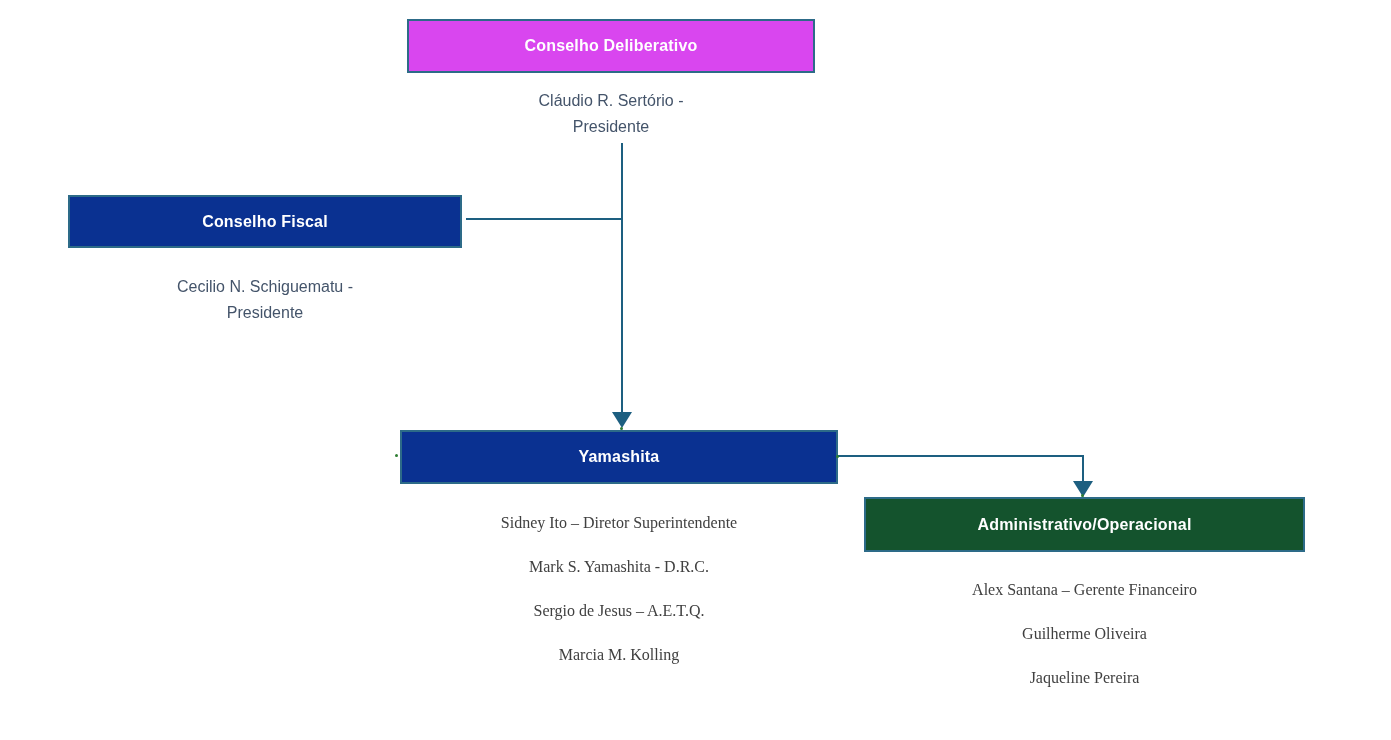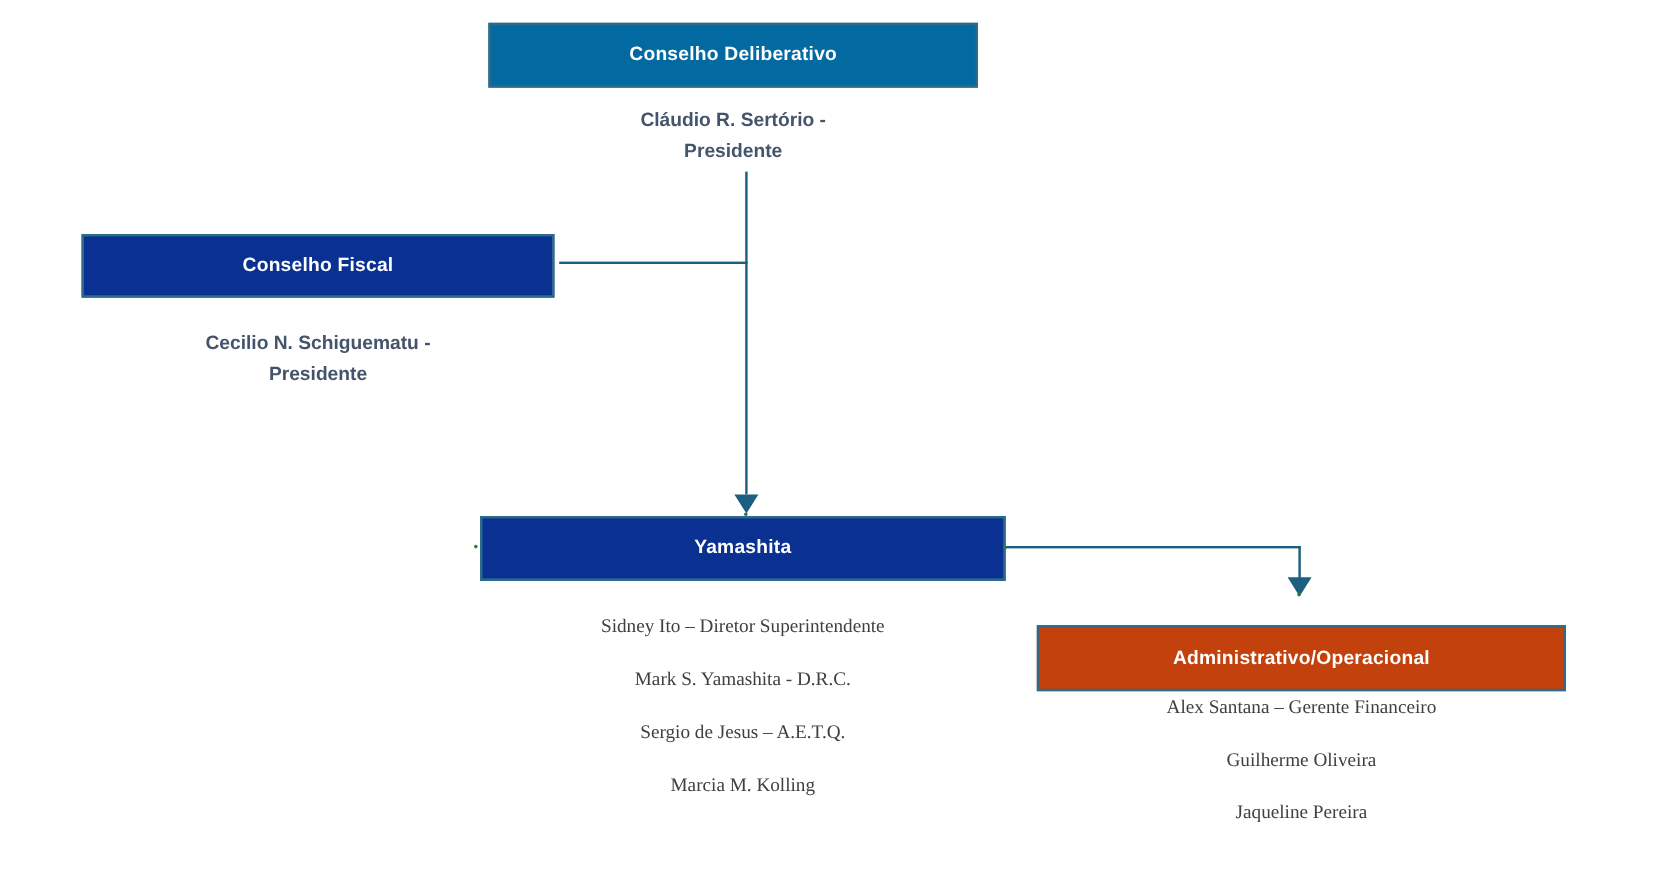--- a/index.html
+++ b/index.html
@@ -25,33 +25,32 @@
     border: 2.5px solid #2d6b88;
   }
   .node-box .node-title {
     color: #ffffff;
     font-weight: bold;
     font-size: 16px;
     letter-spacing: 0.2px;
     text-align: center;
     white-space: nowrap;
   }
-  .box-deliberativo { left: 407px; top: 19px;  width: 408px; height: 54px; background: #0369a1; }
+  .box-deliberativo { left: 407px; top: 19px;  width: 408px; height: 54px; background: #d946ef; }
   .box-fiscal       { left: 68px;  top: 195px; width: 394px; height: 53px; background: #0a3191; }
   .box-diretoria    { left: 400px; top: 430px; width: 438px; height: 54px; background: #0a3191; }
-  .box-admin        { left: 864px; top: 497px; width: 441px; height: 55px; background: #c2410c; margin-top: 24px; }
+  .box-admin        { left: 864px; top: 497px; width: 441px; height: 55px; background: #14532d; }
 
   
   .caption {
     position: absolute;
     text-align: center;
     color: #44546a;
     font-size: 16px;
     line-height: 26px;
-    font-weight: bold;
   }
   .cap-deliberativo { left: 407px; top: 88px;  width: 408px; }
   .cap-fiscal       { left: 68px;  top: 274px; width: 394px; }
 
   .member-list {
     position: absolute;
     text-align: center;
     color: #404040;
     font-size: 16px;
     font-family: Liberation Serif, serif;

